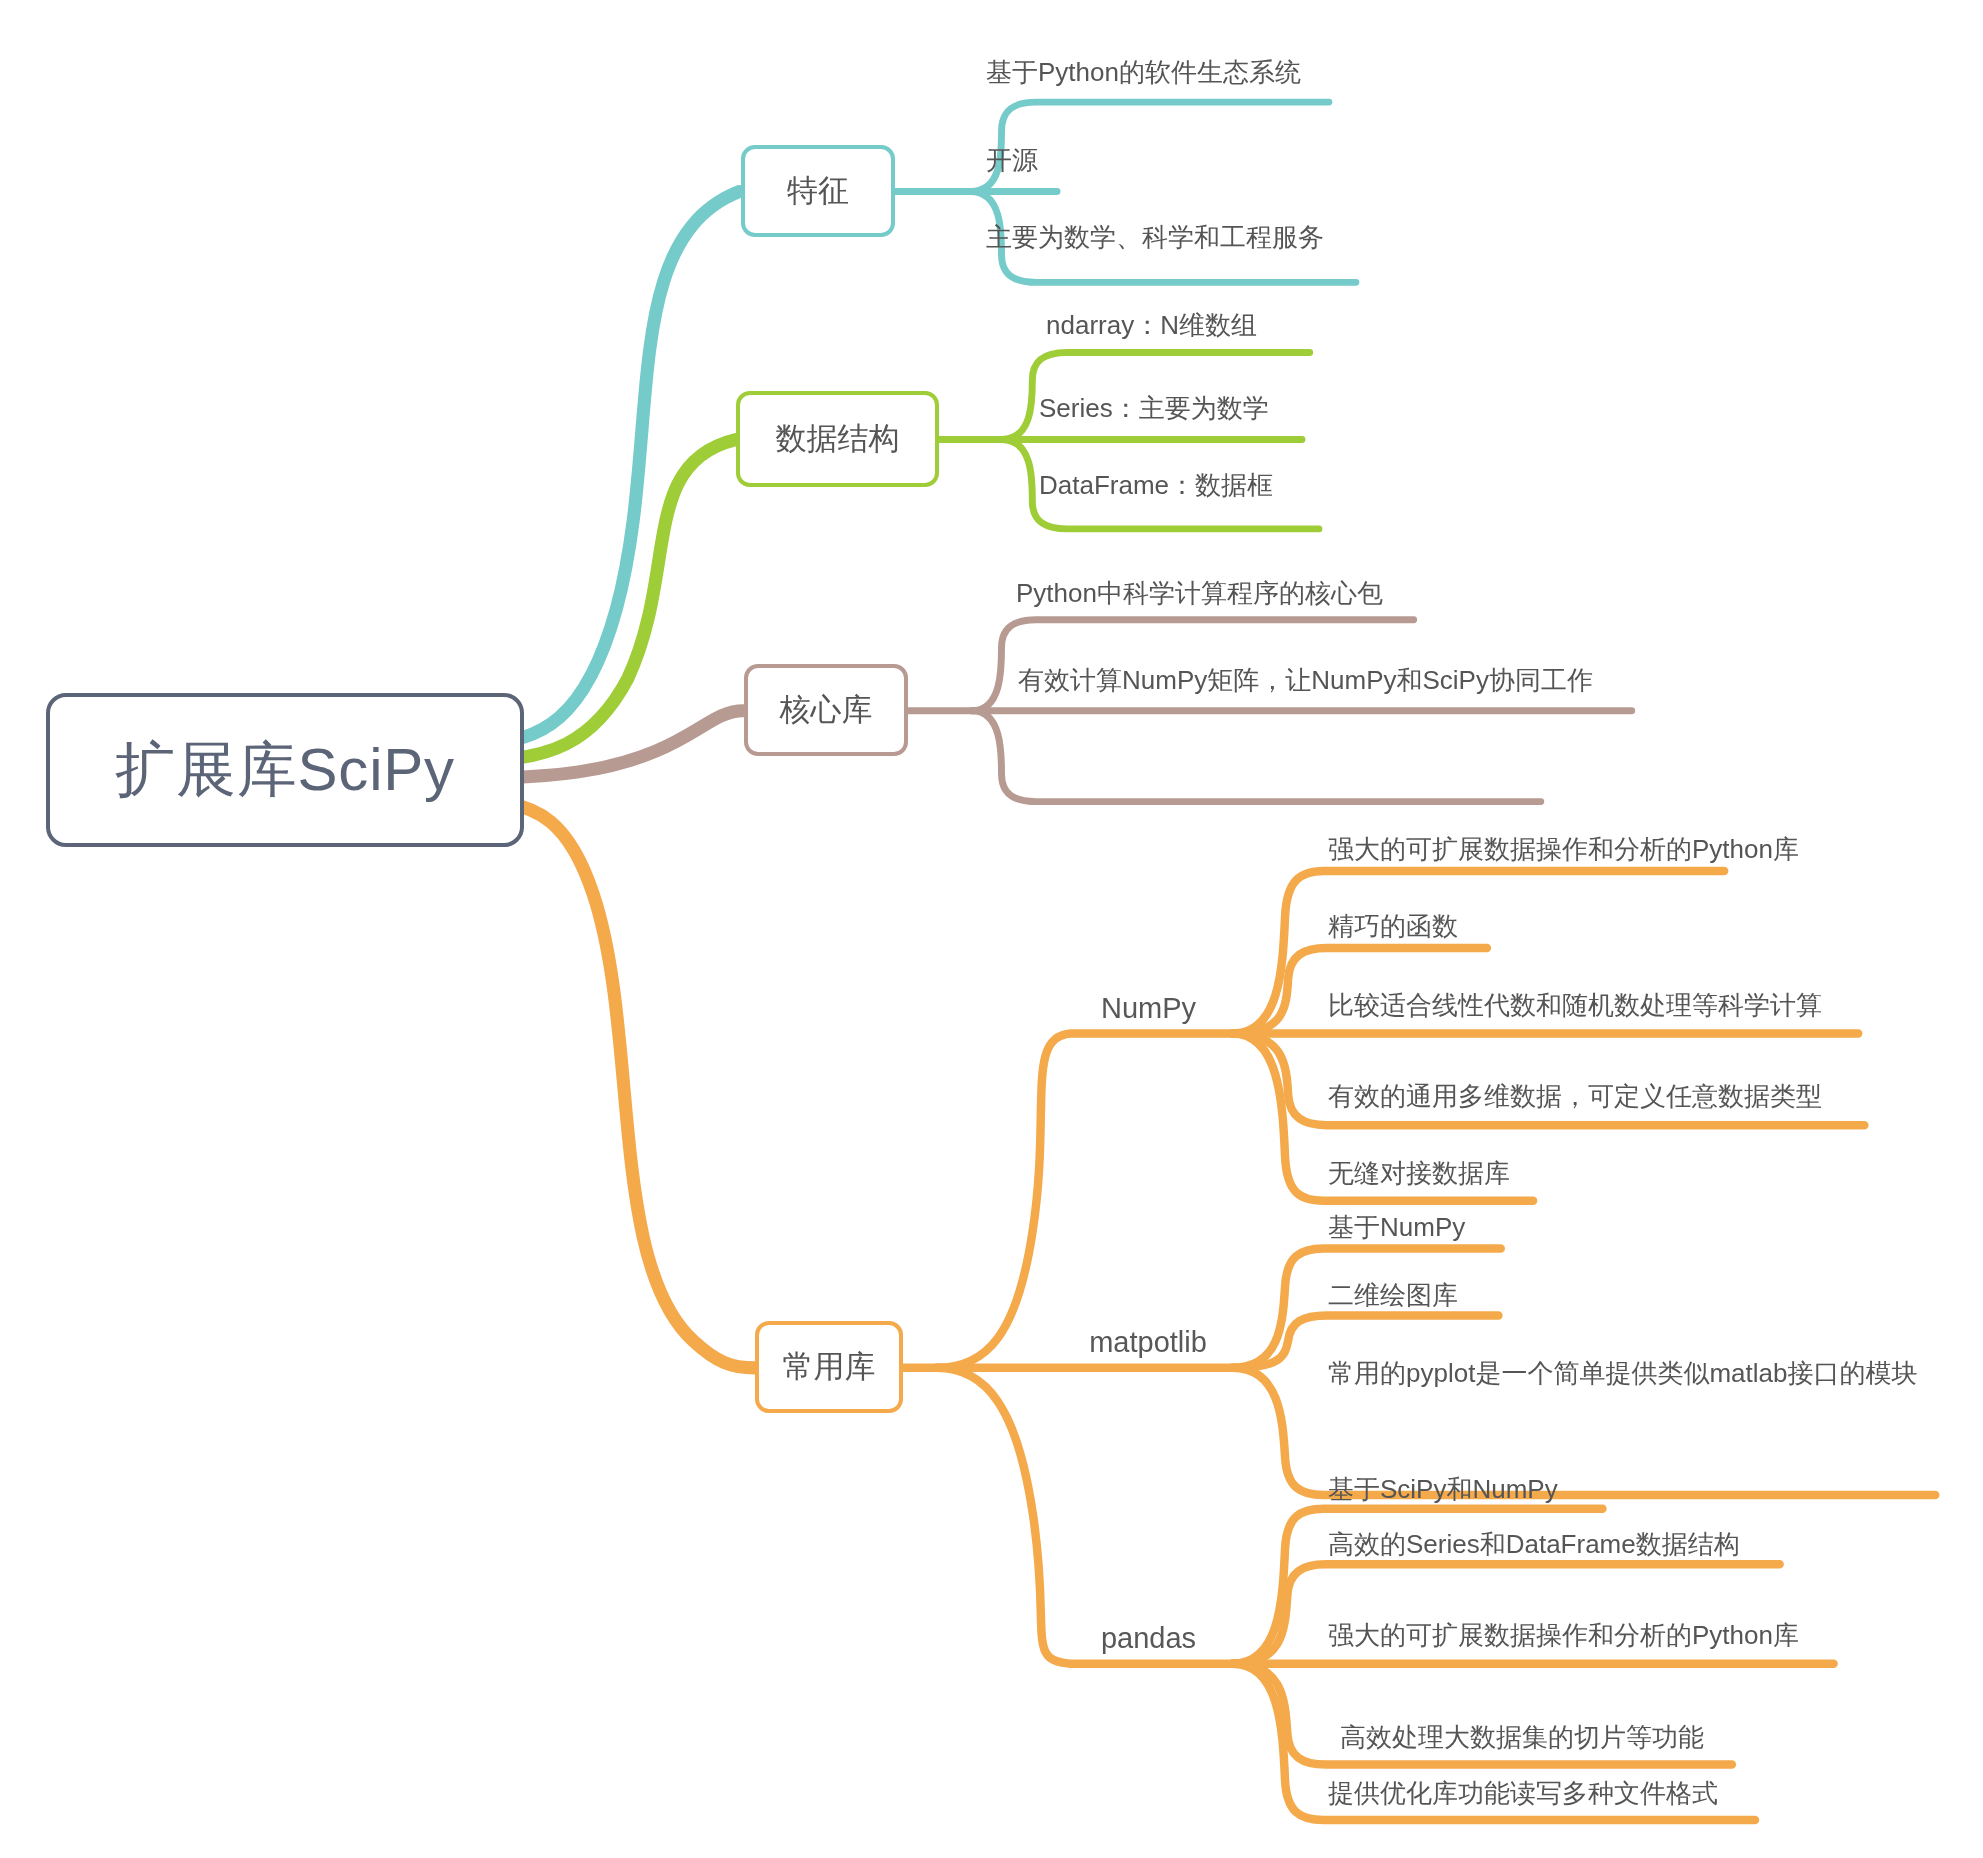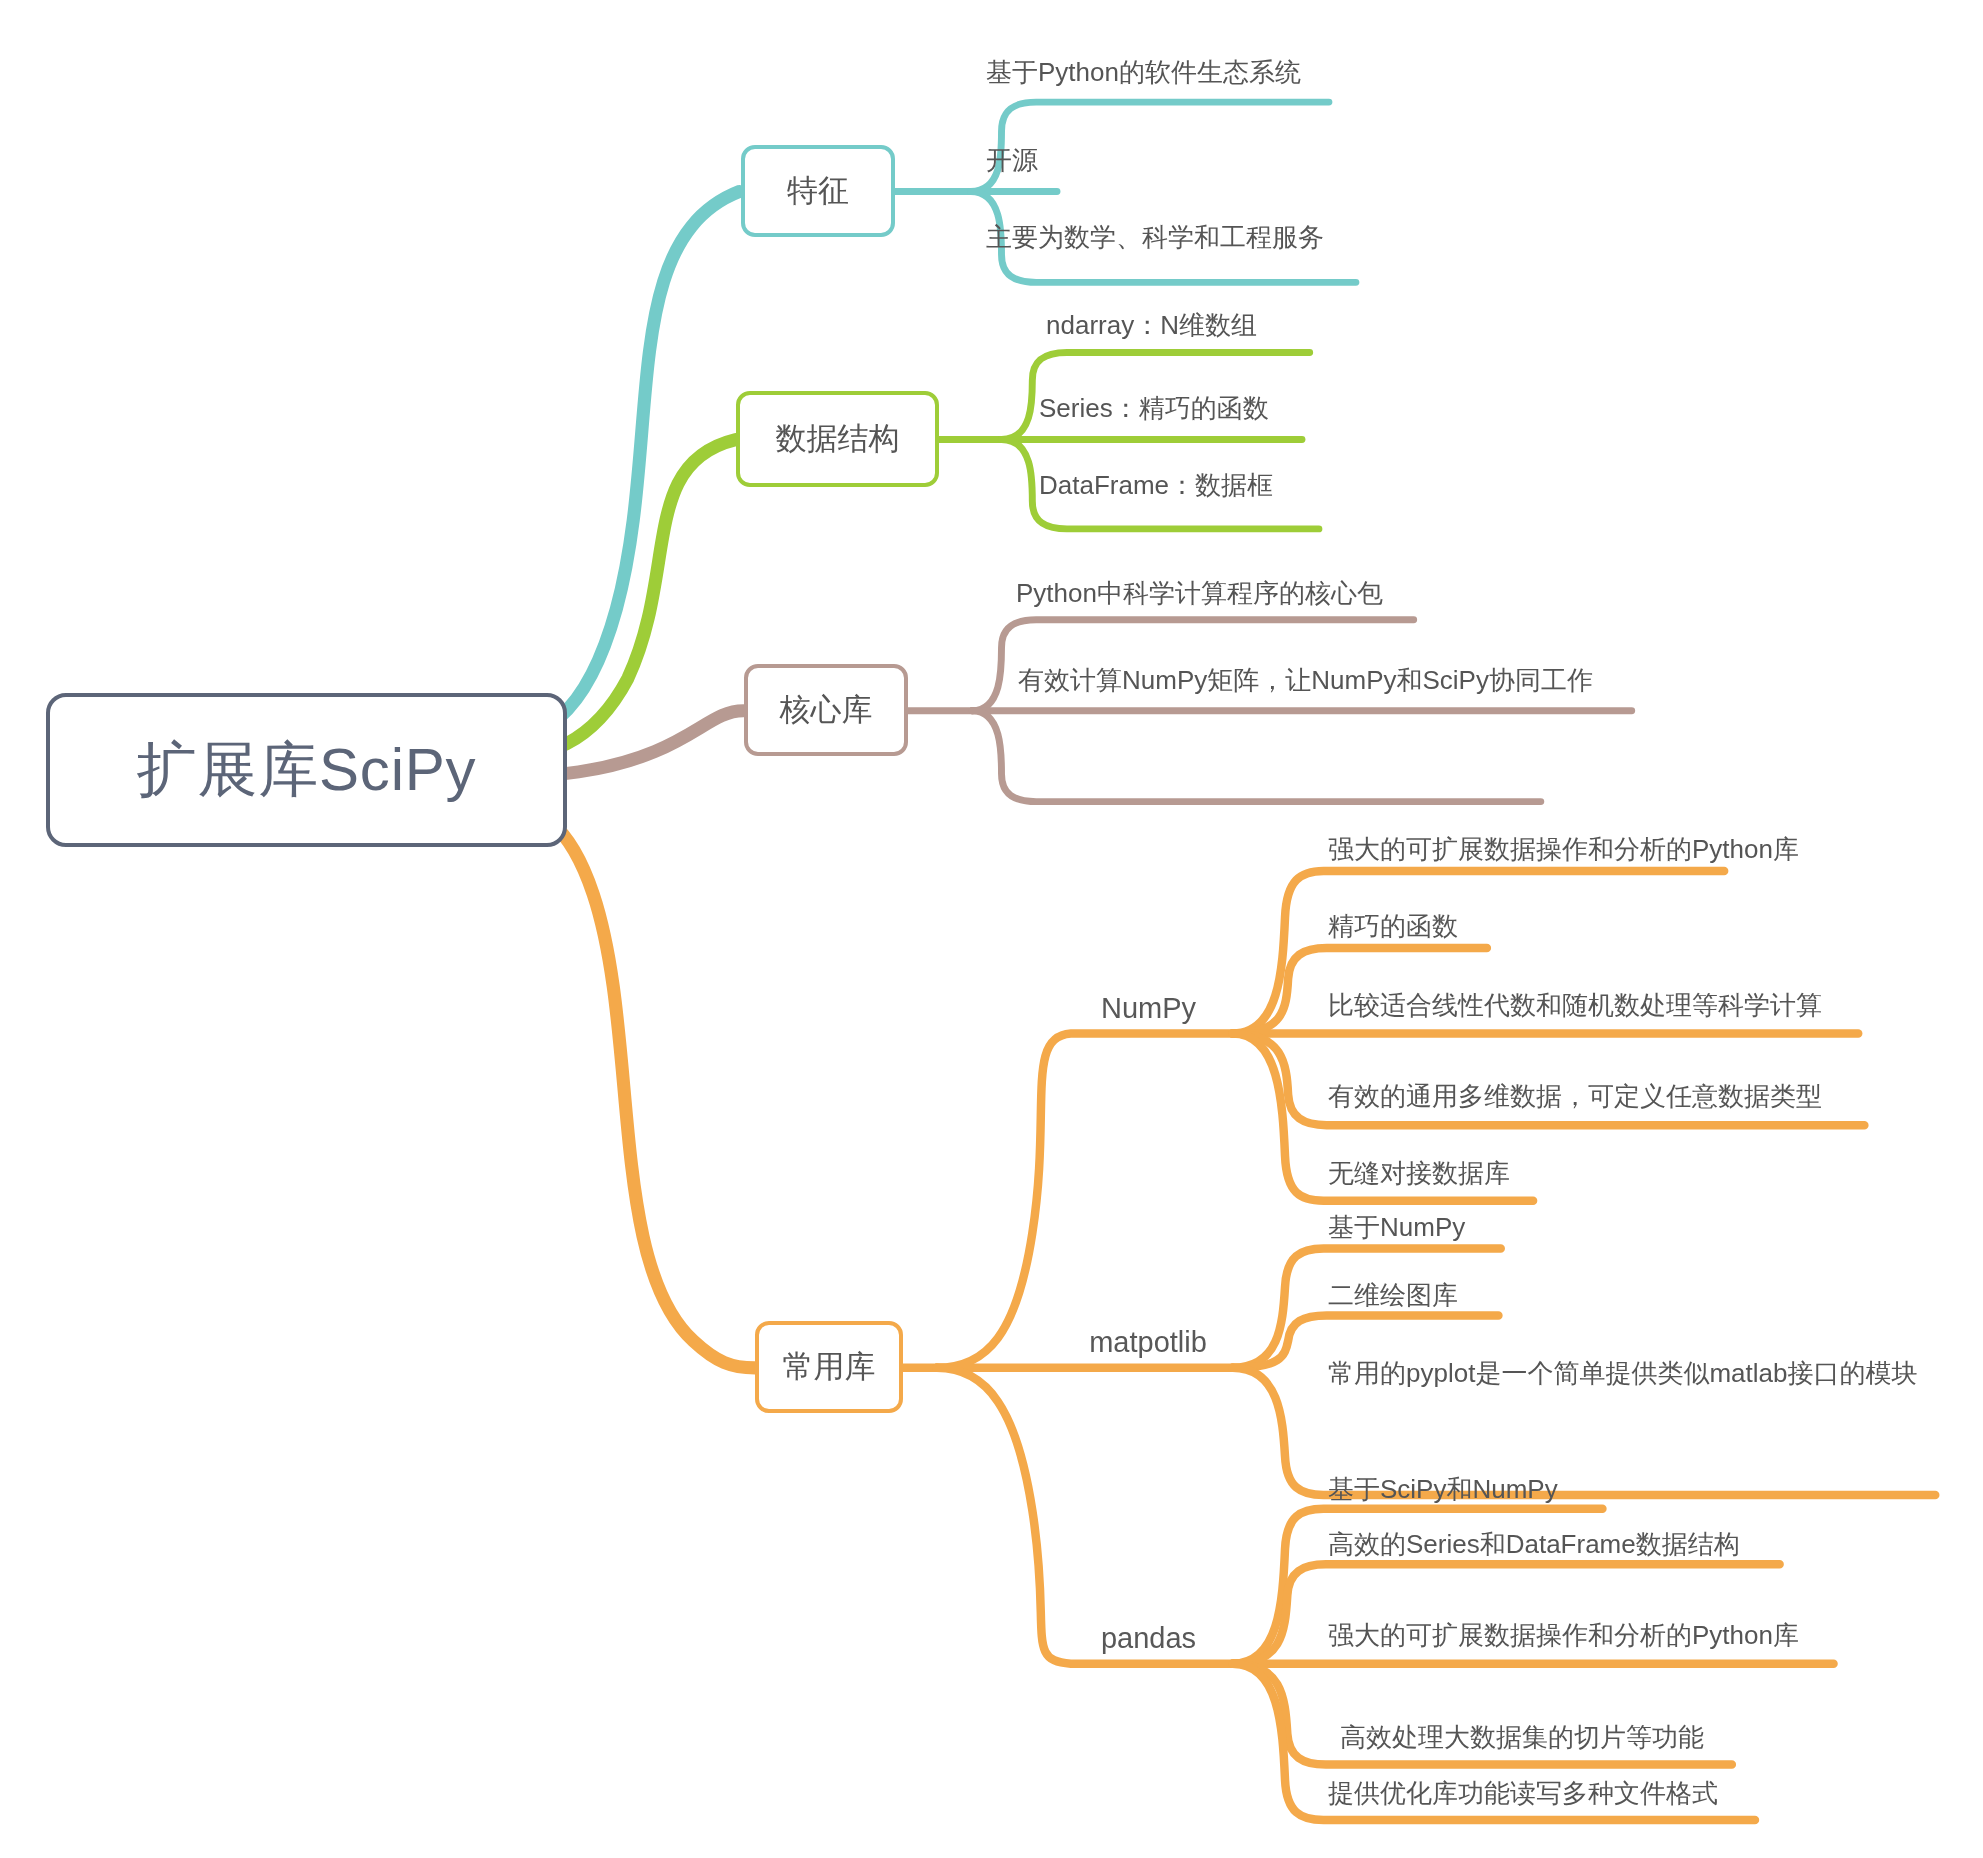--- a/index.html
+++ b/index.html
@@ -122,21 +122,21 @@
       <path fill="none" stroke="#f4a94a" stroke-width="11" stroke-linecap="round" d="M 1600 1775 C 1660 1775, 1665 1840, 1668 1890 C 1670 1930, 1688 1940, 1718 1940 L 2512 1940"></path>
 
       <path fill="none" stroke="#f4a94a" stroke-width="11" stroke-linecap="round" d="M 1600 2159 C 1660 2159, 1665 2080, 1668 2010 C 1670 1968, 1688 1958, 1718 1958 L 2080 1958"></path>
       <path fill="none" stroke="#f4a94a" stroke-width="11" stroke-linecap="round" d="M 1600 2159 C 1663 2159, 1668 2120, 1671 2070 C 1673 2040, 1691 2030, 1721 2030 L 2310 2030"></path>
       <path fill="none" stroke="#f4a94a" stroke-width="11" stroke-linecap="round" d="M 1600 2159 L 2380 2159"></path>
       <path fill="none" stroke="#f4a94a" stroke-width="11" stroke-linecap="round" d="M 1600 2159 C 1663 2159, 1668 2200, 1671 2250 C 1673 2280, 1691 2290, 1721 2290 L 2248 2290"></path>
       <path fill="none" stroke="#f4a94a" stroke-width="11" stroke-linecap="round" d="M 1600 2159 C 1660 2159, 1665 2240, 1668 2310 C 1670 2352, 1688 2362, 1718 2362 L 2278 2362"></path>
     </g>
   </svg>
 
-  <div class="node root" style="left:46px; top:693px; width:521px; height:154px;">
+  <div class="node root" style="left:46px; top:693px; width:478px; height:154px;">
     <span>扩展库SciPy</span>
   </div>
 
   <div class="node topic t-teal" style="left:741px; top:145px; width:154px; height:92px;">
     <span>特征</span>
   </div>
 
   <div class="node topic t-green" style="left:736px; top:391px; width:203px; height:96px;">
     <span>数据结构</span>
   </div>
@@ -159,21 +159,21 @@
 
   <div class="plain-label" style="left:1079px; top:1615px; width:139px; height:46px;">
     <span>pandas</span>
   </div>
 
   <div class="leaf" style="left:986px; top:55px;">基于Python的软件生态系统</div>
   <div class="leaf" style="left:986px; top:143px;">开源</div>
   <div class="leaf" style="left:986px; top:220px;">主要为数学、科学和工程服务</div>
 
   <div class="leaf" style="left:1046px; top:308px;">ndarray：N维数组</div>
-  <div class="leaf" style="left:1039px; top:391px;">Series：精巧的函数</div>
+  <div class="leaf" style="left:1039px; top:391px;">Series：主要为数学</div>
   <div class="leaf" style="left:1039px; top:468px;">DataFrame：数据框</div>
 
   <div class="leaf" style="left:1016px; top:576px;">Python中科学计算程序的核心包</div>
   <div class="leaf" style="left:977px; top:663px;margin-left:41px;">有效计算NumPy矩阵，让NumPy和SciPy协同工作</div>
 
   <div class="leaf" style="left:1328px; top:832px;">强大的可扩展数据操作和分析的Python库</div>
   <div class="leaf" style="left:1328px; top:909px;">精巧的函数</div>
   <div class="leaf" style="left:1328px; top:988px;">比较适合线性代数和随机数处理等科学计算</div>
   <div class="leaf" style="left:1328px; top:1079px;">有效的通用多维数据，可定义任意数据类型</div>
   <div class="leaf" style="left:1328px; top:1156px;">无缝对接数据库</div>

